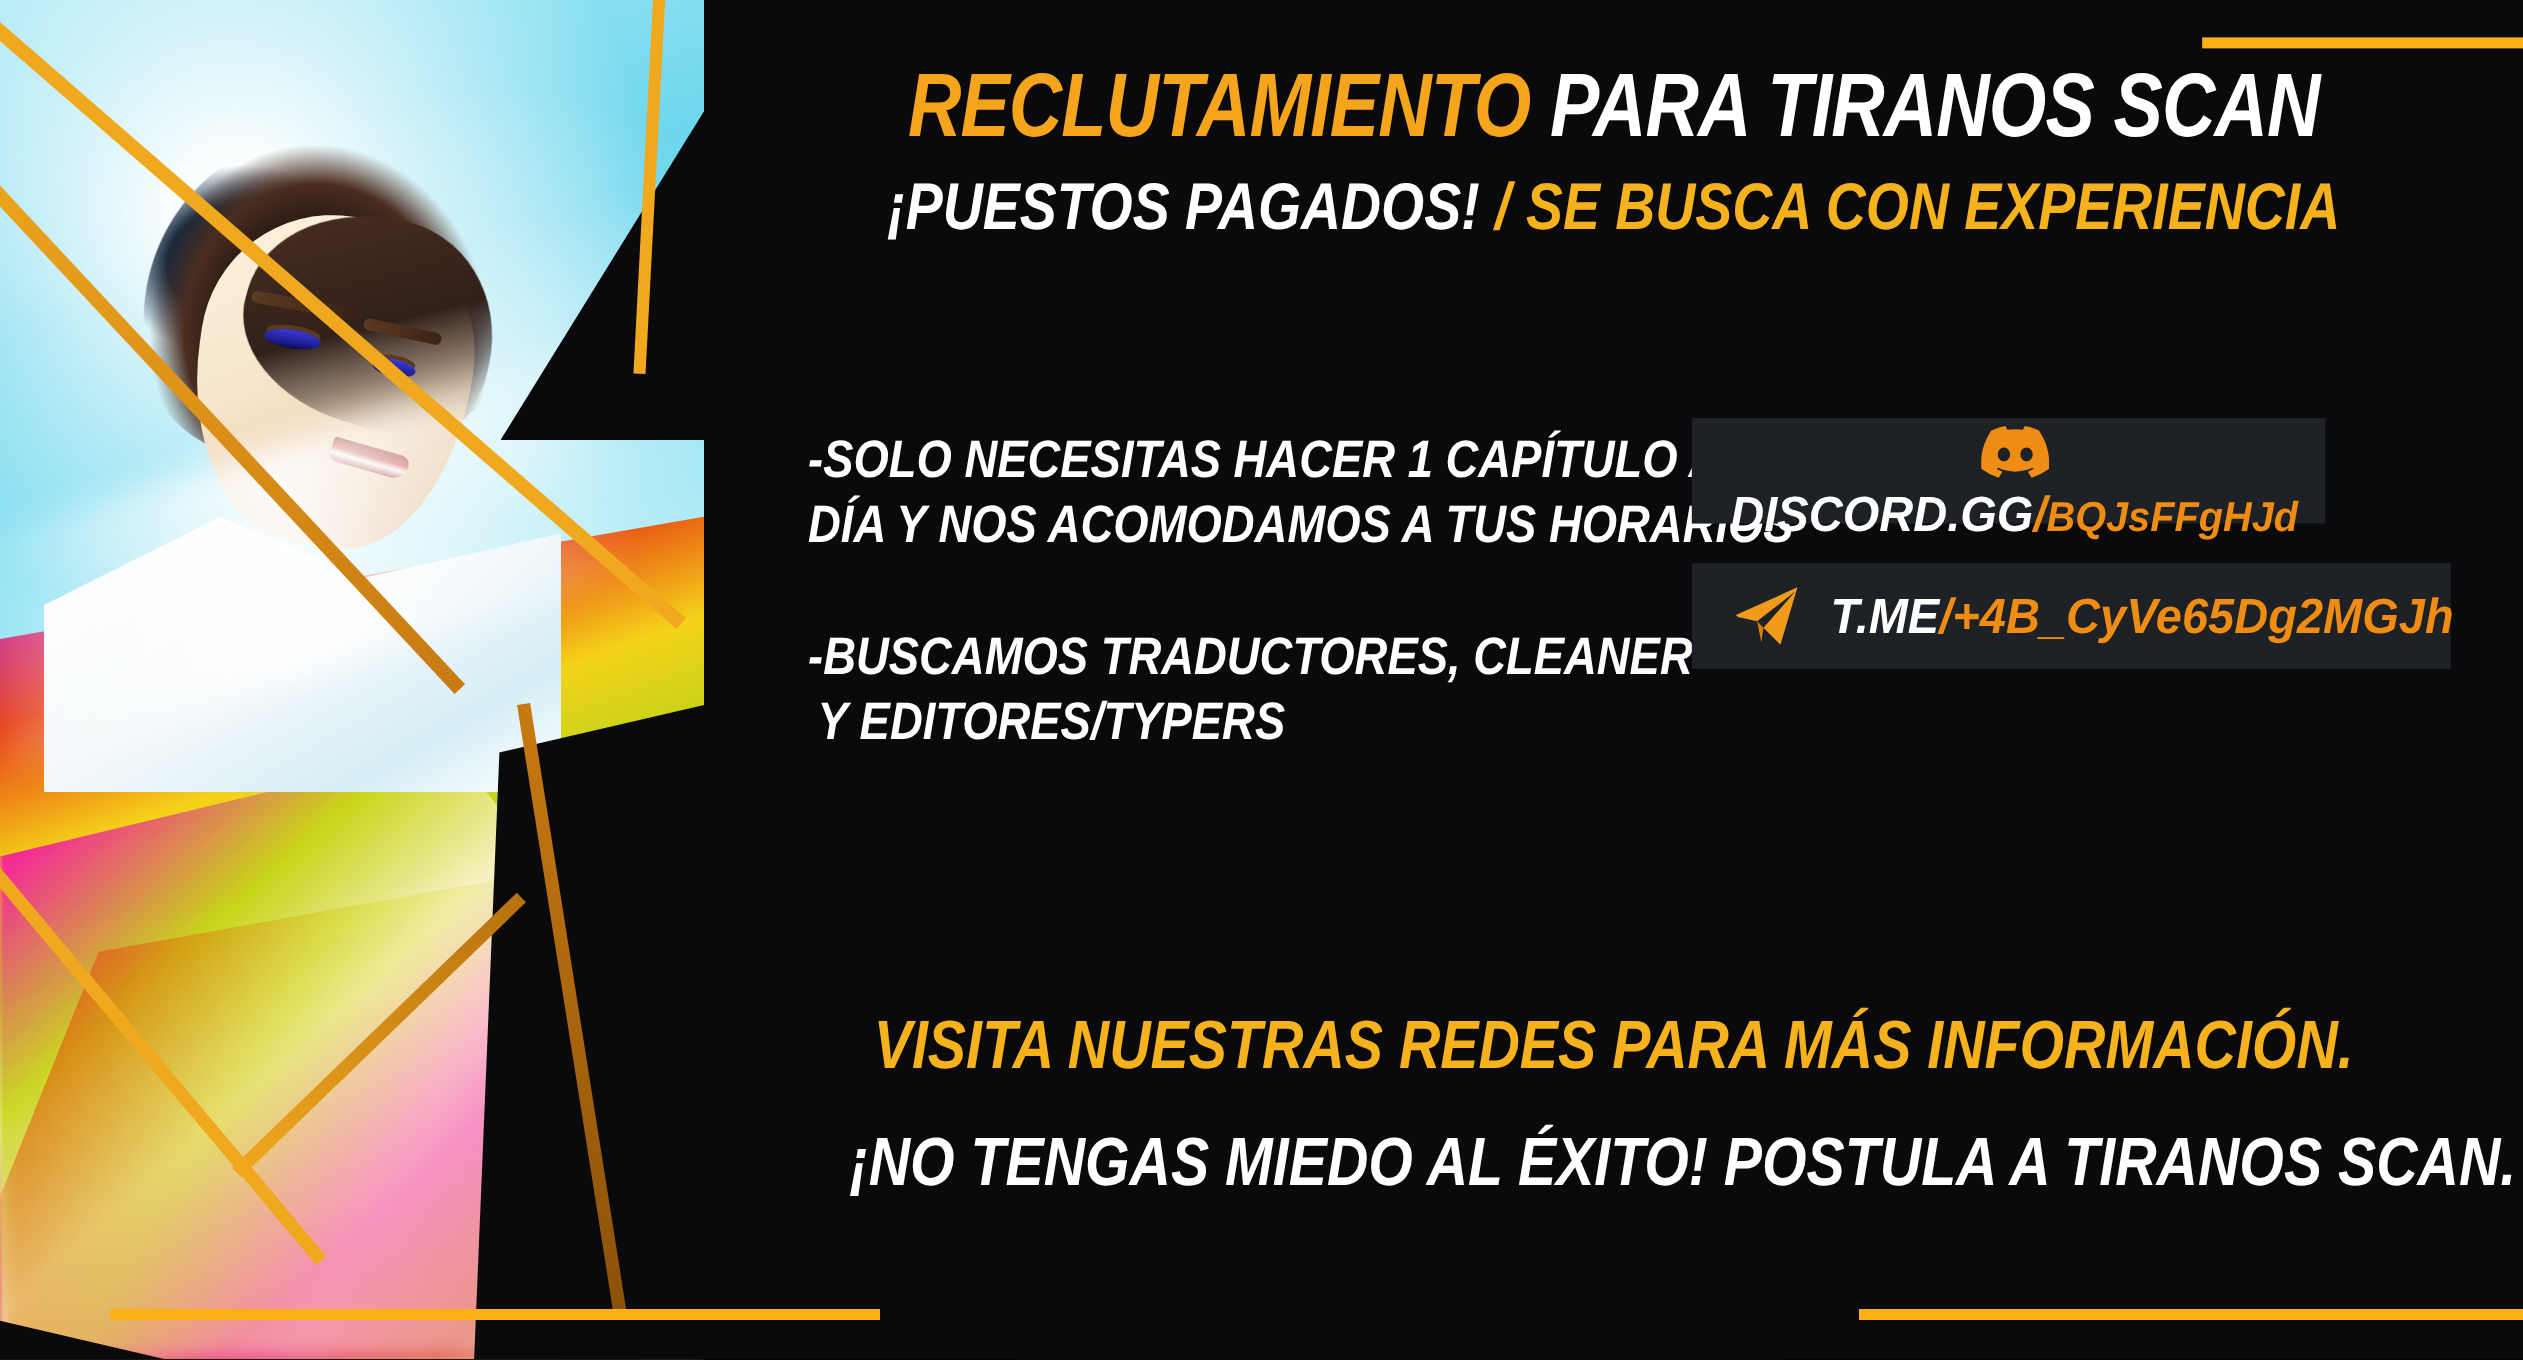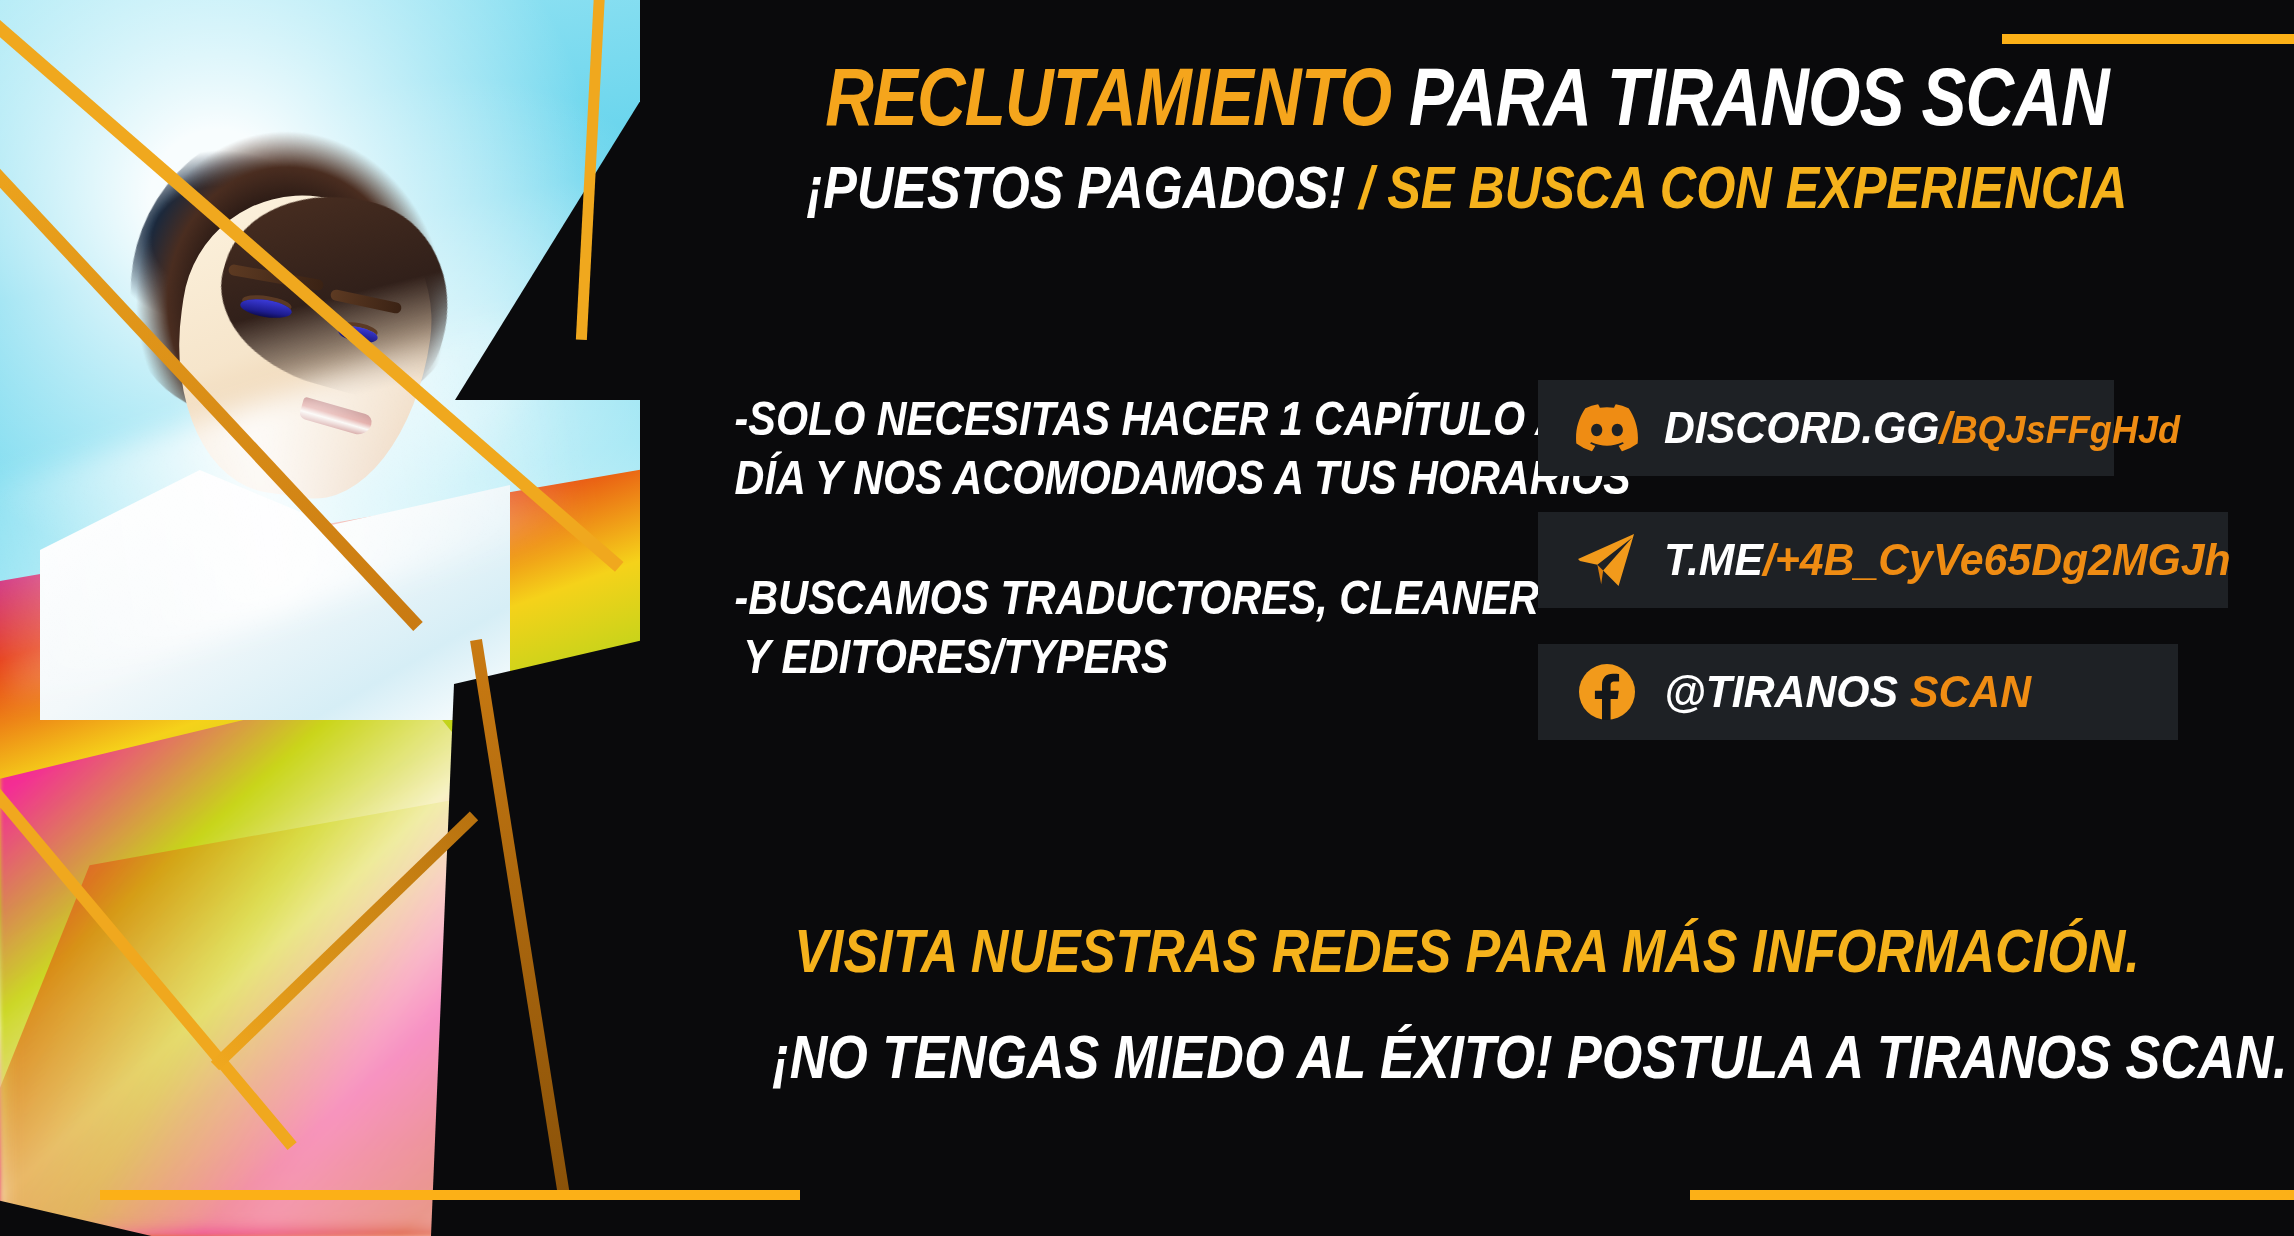--- a/index.html
+++ b/index.html
@@ -216,21 +216,21 @@
     width:62px;height:62px;flex:none;margin-right:26px;
     display:flex;align-items:center;justify-content:center;
   }
   .contact-row .txt{
     font-weight:bold;font-size:45px;color:#ffffff;white-space:nowrap;
     transform:scaleX(.95);transform-origin:left center;
   }
   .contact-row .txt .code{color:#ef8c13;}
   .contact-row .txt .code.small{font-size:38px;}
   .contact-row .txt .accent{color:#ef8c13;}
-  #row-discord{width:576px;}
+  #row-discord{width:576px;flex-direction:column;}
   #row-telegram{width:690px;}
   #row-facebook{width:640px;}
 
   
   .cta{
     position:absolute;left:0;width:1654px;text-align:center;
     font-weight:bold;line-height:1;white-space:nowrap;
   }
   #cta1{top:920px;font-size:62px;color:#f5b21c;transform:scaleX(.84);}
   #cta2{top:1026px;font-size:62px;color:#ffffff;transform:scaleX(.84);}
@@ -312,32 +312,20 @@
           <svg width="62" height="56" viewBox="0 0 64 58" aria-hidden="true">
             <path fill="#f29a1b" d="M2 28 60 2 44 56 28 40 58 6 22 34 4 30Z"></path>
             <path fill="#d97d0d" d="M22 34 28 40 26 54Z"></path>
           </svg>
         </span>
         <span class="txt">
           <span>T.ME</span><span class="code">/</span><span class="code">+4B_CyVe65Dg2MGJh</span>
         </span>
       </div>
 
-      <div class="contact-row" id="row-facebook">
-        <span class="ico">
-          <svg width="60" height="60" viewBox="0 0 60 60" aria-hidden="true">
-            <circle cx="30" cy="30" r="28" fill="#f29a1b"></circle>
-            <path fill="#14171a" d="M33.6 58V36.9h7.1l1.1-8.2h-8.2v-5.2c0-2.4.7-4 4.1-4h4.4v-7.4c-.8-.1-3.4-.3-6.4-.3-6.3 0-10.7 3.9-10.7 11v6h-7.1v8.2h7.1V58Z"></path>
-          </svg>
-        </span>
-        <span class="txt">
-          <span>@TIRANOS</span>
-          <span class="accent">SCAN</span>
-        </span>
-      </div>
 
     </div>
 
     <div class="cta" id="cta1">VISITA NUESTRAS REDES PARA MÁS INFORMACIÓN.</div>
     <div class="cta" id="cta2">¡NO TENGAS MIEDO AL ÉXITO! POSTULA A TIRANOS SCAN.</div>
 
     <div class="rule-gold" id="rule-bottom"></div>
     <div class="rule-gold" id="rule-bottom-left"></div>
 
   </div>

